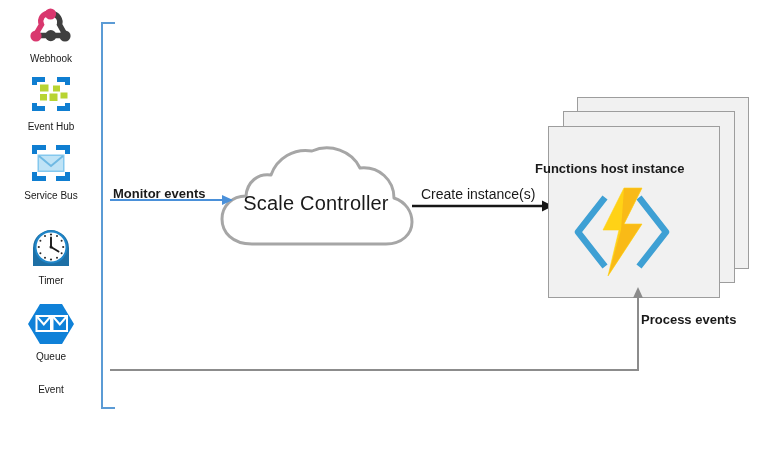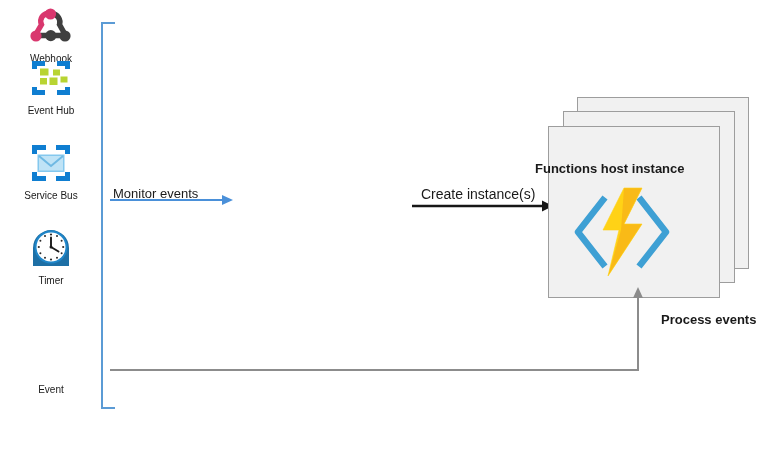--- a/index.html
+++ b/index.html
@@ -48,21 +48,21 @@
     display:flex;align-items:center;justify-content:center;
     padding-top:38px;box-sizing:border-box;
     font-size:20px;color:#1a1a1a;
     letter-spacing:.2px;
   }
 
   
   .arrow-monitor{position:absolute;left:110px;top:193px;width:125px;height:14px;}
   .lbl-monitor{
     position:absolute;left:113px;top:186px;
-    font-size:13px;font-weight:normal;color:#1a1a1a;white-space:nowrap;
+    font-size:13px;font-weight:bold;color:#1a1a1a;white-space:nowrap;
   }
 
   
   .arrow-create{position:absolute;left:412px;top:199px;width:142px;height:14px;}
   .lbl-create{
     position:absolute;left:421px;top:186px;
     font-size:14px;font-weight:normal;color:#1a1a1a;white-space:nowrap;
   }
 
   
@@ -78,21 +78,21 @@
   .host-title{
     position:absolute;left:535px;top:161px;
     font-size:13px;font-weight:bold;color:#1a1a1a;white-space:nowrap;
   }
   .func-logo{position:absolute;left:572px;top:186px;width:100px;height:92px;}
 
   
   .ret-path{position:absolute;left:106px;top:285px;width:548px;height:92px;}
   .lbl-process{
     position:absolute;left:641px;top:312px;
-    font-size:13px;font-weight:bold;color:#1a1a1a;white-space:nowrap;margin-left:20px;
+    font-size:13px;font-weight:bold;color:#1a1a1a;white-space:nowrap;
   }
 </style>
 </head>
 <body>
 
 <div id="canvas">
 
   <div class="trigger" style="top:2px;">
     <div class="glyph">
       <svg width="48" height="44" viewBox="0 0 48 44">
@@ -102,21 +102,21 @@
         <path d="M24 31.5 L37 31.5" fill="none" stroke="#3f3f3f" stroke-width="5.4" stroke-linecap="round"></path>
         <circle cx="23.5" cy="10" r="5.6" fill="#d9376e"></circle>
         <circle cx="9" cy="32" r="5.6" fill="#d9376e"></circle>
         <circle cx="23.8" cy="31.6" r="5.6" fill="#3f3f3f"></circle>
         <circle cx="38" cy="32" r="5.6" fill="#3f3f3f"></circle>
       </svg>
     </div>
     <div class="tlabel">Webhook</div>
   </div>
 
-  <div class="trigger" style="top:54px;">
+  <div class="trigger" style="top:70px;">
     <div class="glyph">
       <svg width="48" height="44" viewBox="0 0 48 44">
         <path d="M5 13 V5 H18 V10 H10 V13 Z" fill="#0f7ed1"></path>
         <path d="M43 13 V5 H30 V10 H38 V13 Z" fill="#0f7ed1"></path>
         <path d="M5 31 V39 H18 V34 H10 V31 Z" fill="#0f7ed1"></path>
         <path d="M43 31 V39 H30 V34 H38 V31 Z" fill="#0f7ed1"></path>
         <rect x="13" y="12.5" width="8.5" height="7" fill="#b8d432"></rect>
         <rect x="26" y="13.5" width="7" height="6" fill="#b8d432"></rect>
         <rect x="13" y="22" width="7" height="6.5" fill="#b8d432"></rect>
         <rect x="33.5" y="20.5" width="7" height="6" fill="#b8d432"></rect>
@@ -162,27 +162,53 @@
         <path d="M5 33 V42 H19 V37 H10 V33 Z" fill="#0f7ed1"></path>
         <path d="M43 33 V42 H29 V37 H38 V33 Z" fill="#0f7ed1"></path>
         <rect x="10.5" y="15.5" width="27" height="17.5" fill="#84c8ee"></rect>
         <rect x="12" y="17" width="24" height="14.5" fill="#bfe3f6"></rect>
         <path d="M12 17 L24 27 L36 17" fill="none" stroke="#6fb9e3" stroke-width="2"></path>
       </svg>
     </div>
     <div class="tlabel">Service Bus</div>
   </div>
 
+  <div class="trigger" style="top:300px;">
+    <div class="glyph">
+      <svg width="52" height="46" viewBox="0 0 52 46">
+        <path d="M15 3 H37 L49 23 L37 43 H15 L3 23 Z" fill="#0f81d8"></path>
+        <rect x="11.5" y="15" width="14.5" height="15" fill="none" stroke="#ffffff" stroke-width="2"></rect>
+        <path d="M11.5 15 L18.8 23.5 L26 15" fill="none" stroke="#ffffff" stroke-width="2"></path>
+        <rect x="27.5" y="15" width="14.5" height="15" fill="none" stroke="#ffffff" stroke-width="2"></rect>
+        <path d="M27.5 15 L34.8 23.5 L42 15" fill="none" stroke="#ffffff" stroke-width="2"></path>
+      </svg>
+    </div>
+    <div class="tlabel">Queue</div>
+  </div>
 
   <div class="trigger" style="top:381px;">
     <div class="tlabel">Event</div>
   </div>
 
   <div class="bracket"></div>
 
+  <div class="cloud">
+    <svg width="200" height="132" viewBox="0 0 200 132">
+      <path d="M36 126
+               C16 126 6 114 6 101
+               C6 88 16 78 30 78
+               C31 64 42 55 55 57
+               C61 40 78 30 96 33
+               C114 25 136 33 144 50
+               C163 48 178 62 178 80
+               C190 84 196 94 196 104
+               C196 116 186 126 170 126 Z" fill="#ffffff" stroke="#a6a6a6" stroke-width="3" stroke-linejoin="round"></path>
+    </svg>
+    <div class="ctext">Scale Controller</div>
+  </div>
 
   <div class="lbl-monitor">Monitor events</div>
   <div class="arrow-monitor">
     <svg width="125" height="14" viewBox="0 0 125 14">
       <path d="M0 7 H112" stroke="#4a90d9" stroke-width="2.2"></path>
       <path d="M112 2 L123 7 L112 12 Z" fill="#4a90d9"></path>
     </svg>
   </div>
 
   <div class="lbl-create">Create instance(s)</div>

